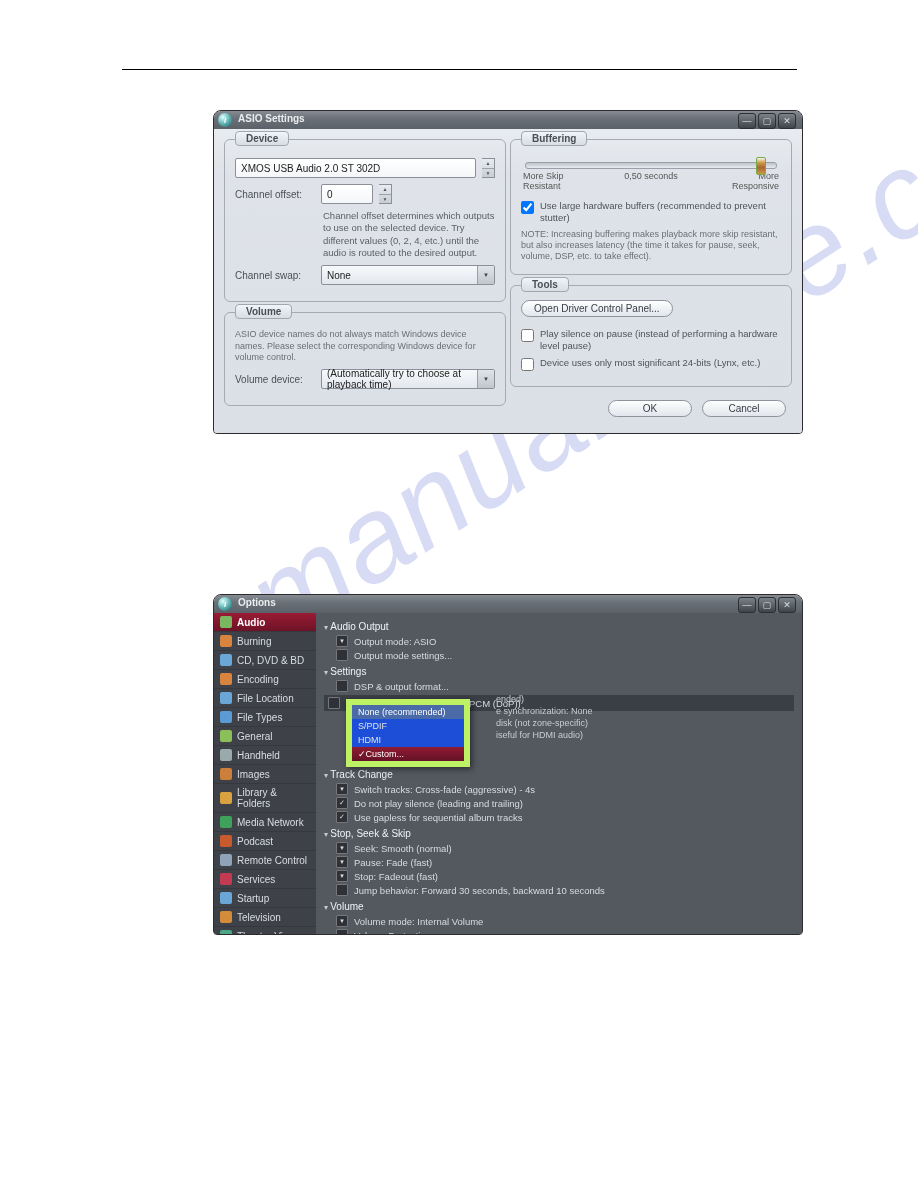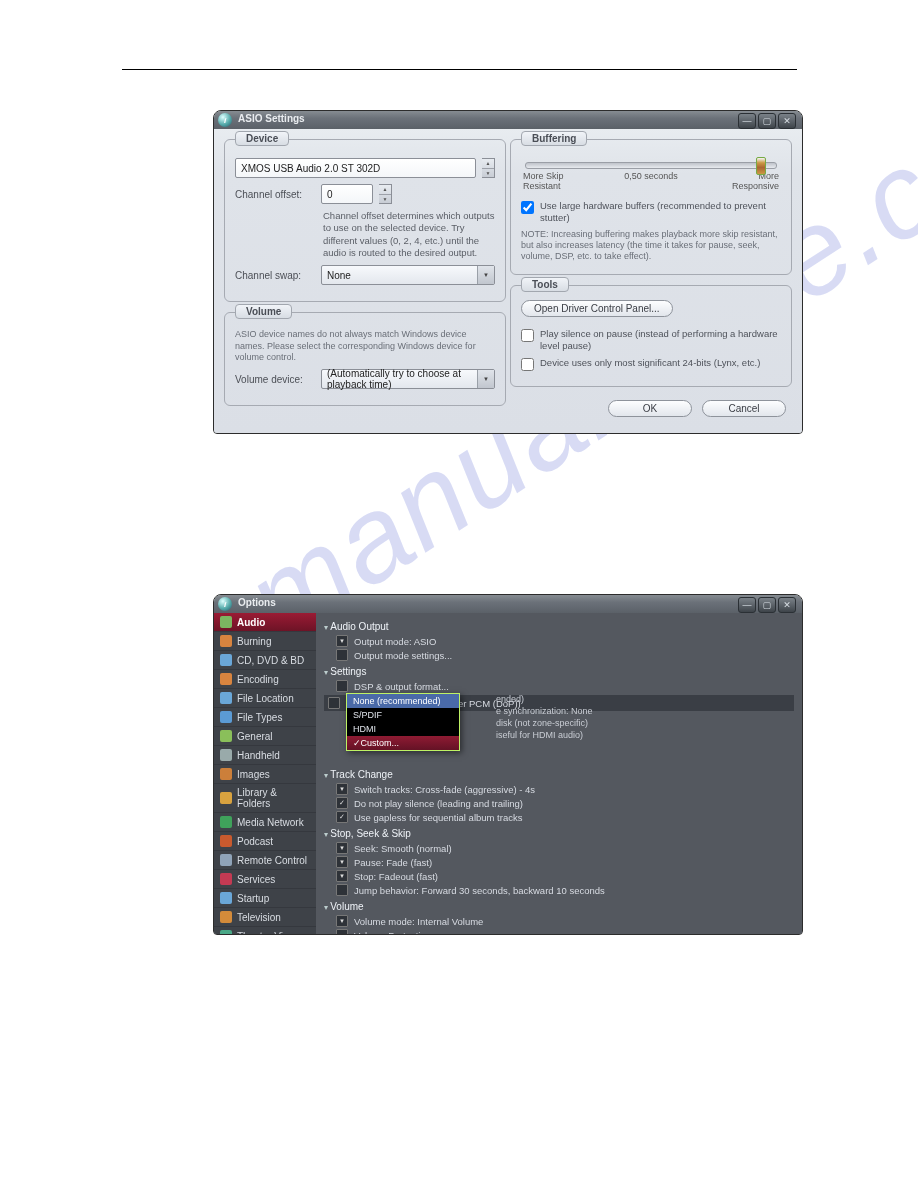--- a/index.html
+++ b/index.html
@@ -48,21 +48,21 @@
 .sidebar{width:102px;background:#3e4248;color:#d9dde3;font-size:10px}
 .sideitem{display:flex;align-items:center;gap:5px;padding:3px 6px;border-bottom:1px solid #35383e}
 .sideitem .ic{width:12px;height:12px;border-radius:2px;flex:none}
 .sideitem.sel{background:linear-gradient(#9a1b34,#6d1326);color:#fff;font-weight:600}
 .main2{flex:1;background:#54585f;color:#d7dbe2;font-size:9.5px;padding:4px 8px;position:relative}
 .sect{color:#eef2f7;font-weight:400;font-size:10px;margin:4px 0 2px}
 .sect::before{content:"▾ ";font-size:8px;color:#bcc}
 .opt{display:flex;align-items:flex-end;gap:6px;padding:1px 0 1px 12px}
 .opt .sq{width:10px;height:10px;background:#2e3238;border:1px solid #777;border-radius:1px;display:flex;align-items:center;justify-content:center;font-size:7px;color:#ddd;flex:none}
 .bitrow{background:#3a3e45;padding:2px 4px;margin:2px 0}
-.dropdown{position:absolute;left:30px;top:80px;width:112px;background:#000000;border:1px solid #bef264;box-shadow:2px 2px 6px rgba(0,0,0,.5)}
+.dropdown{position:absolute;left:30px;top:86px;width:112px;background:#1d4ed8;border:6px solid #bef264;box-shadow:2px 2px 6px rgba(0,0,0,.5)}
 .dropdown div{padding:2px 6px;font-size:9px;color:#dfe3ea}
 .dropdown .dd-sel{background:#4a6aa8;color:#fff}
 .dropdown .dd-hi{background:linear-gradient(#8f1b33,#641225);color:#fff}
 .right-col{position:absolute;left:180px;top:80px;font-size:9px;color:#c9cdd4}
 .right-col div{padding:1px 0}
 </style>
 </head>
 <body>
 
 <div class="page">

